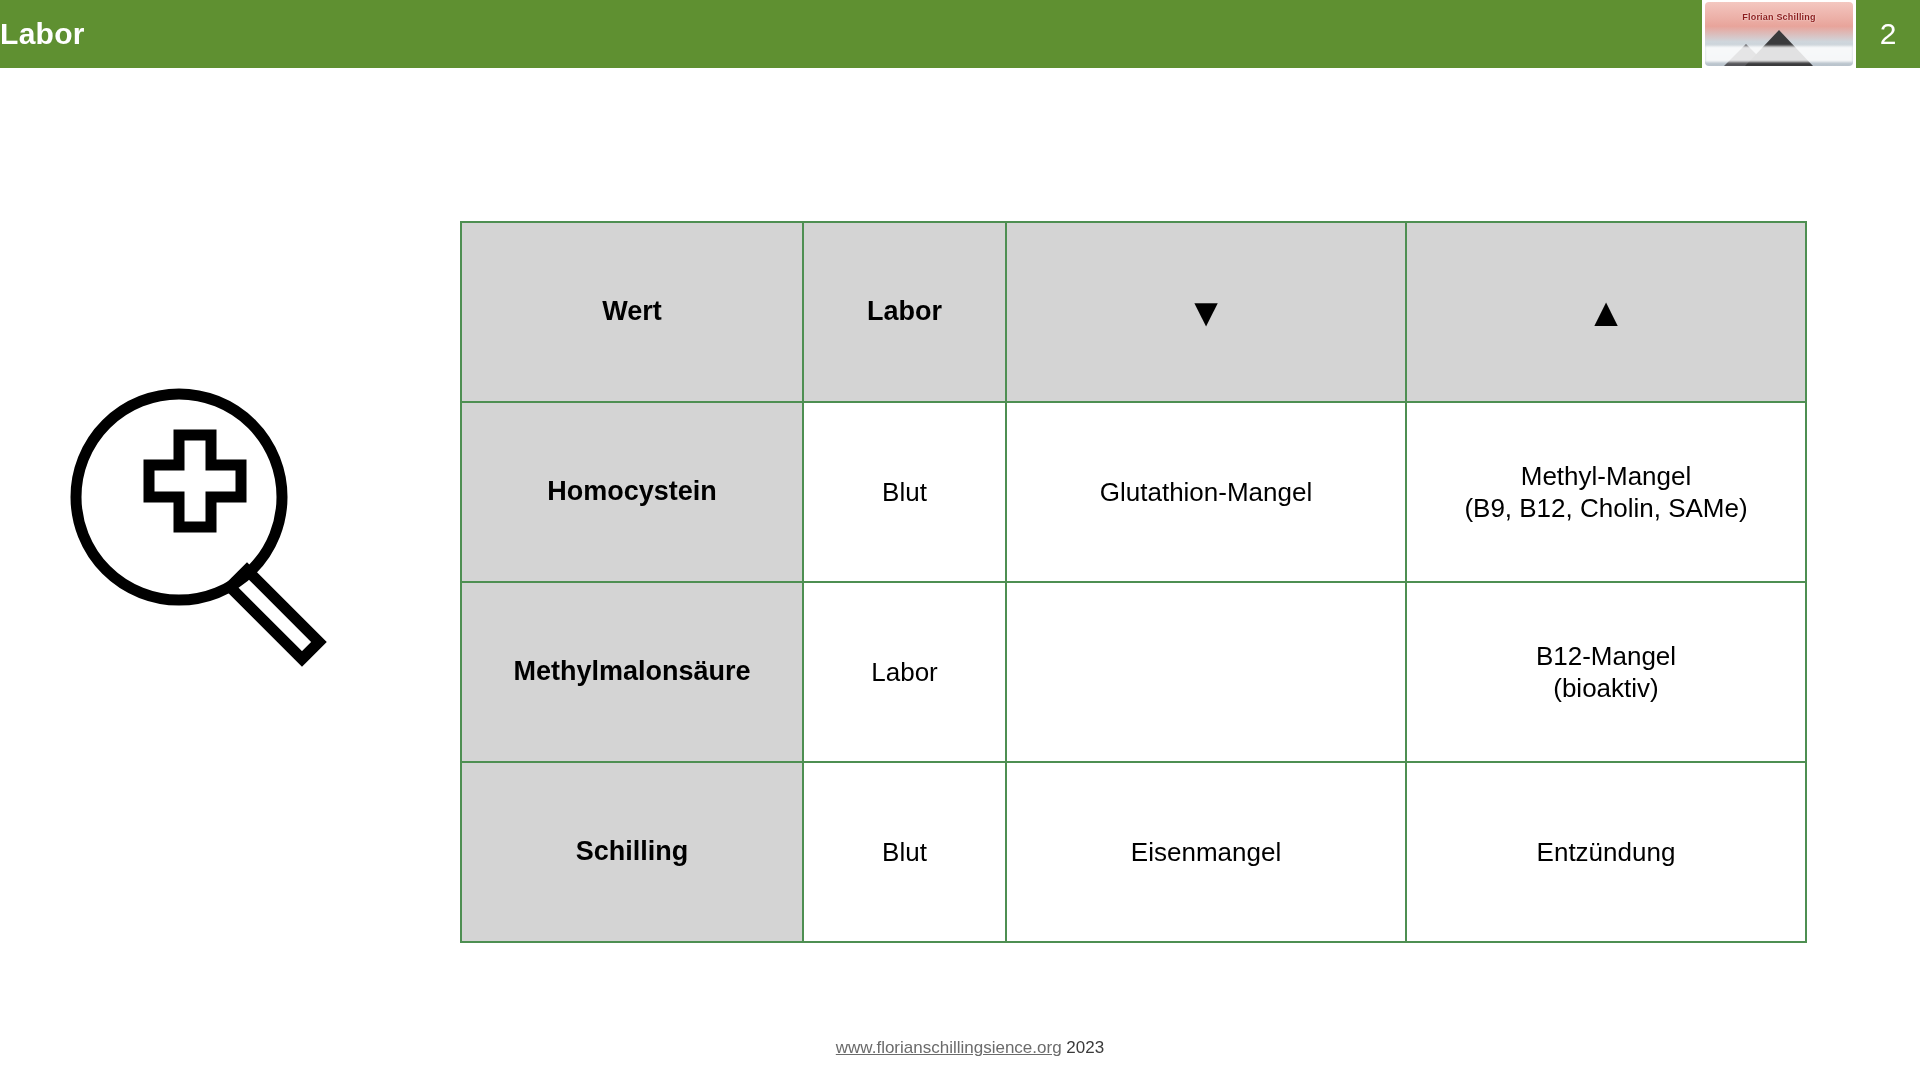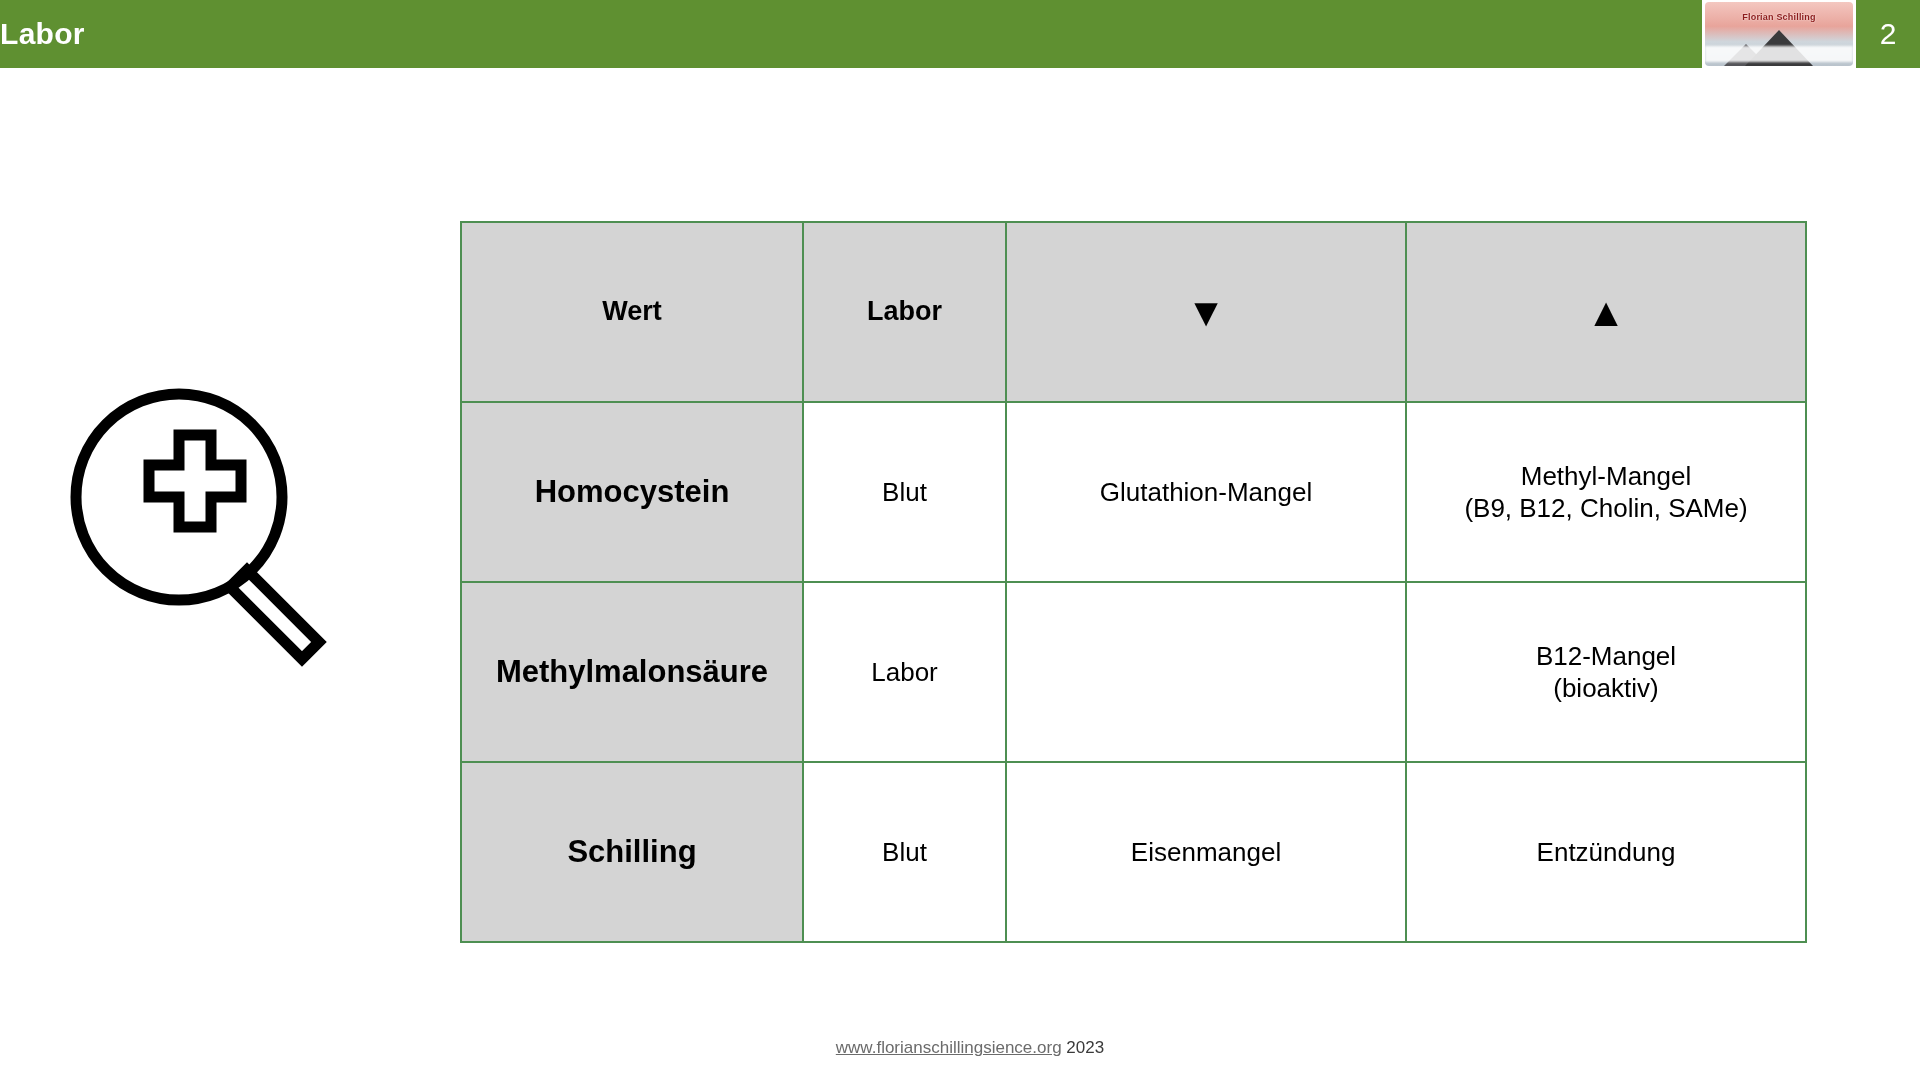--- a/index.html
+++ b/index.html
@@ -151,21 +151,21 @@
   tr.head td.arrow {
     font-size: 40px;
     line-height: 1;
   }
   tr.body td {
     height: 158px;
   }
   tr.body td.rowlabel {
     background: #d4d4d4;
     font-weight: bold;
-    font-size: 31px;
+    font-size: 27px;
   }
   tr.body td.cell {
     background: #ffffff;
   }
 
   
   .footer {
     position: absolute;
     left: 0;
     bottom: 22px;

